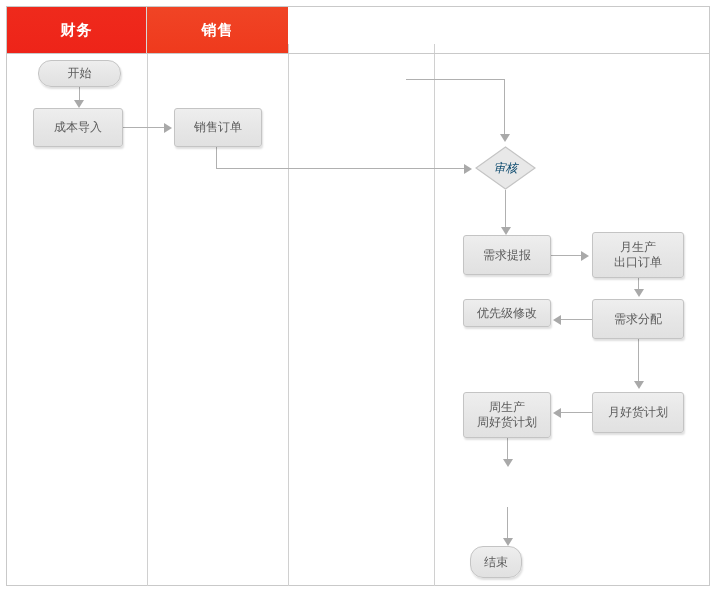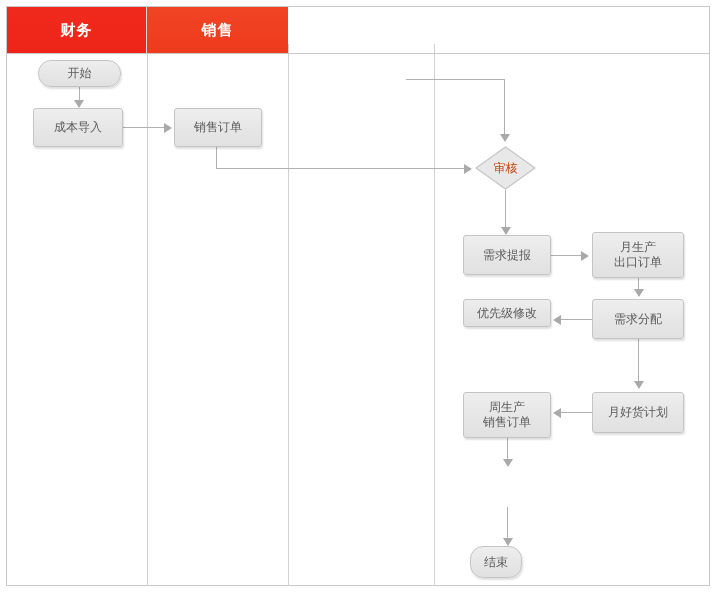--- a/index.html
+++ b/index.html
@@ -84,22 +84,23 @@
     box-shadow:none;
   }
   .decision .dia-shape{
     position:absolute;
     left:0; top:0;
     width:100%; height:100%;
   }
   .decision .dia-label{
     position:relative;
     z-index:2;
-    color:#c2410c;
+    color:#0c4a6e;
     font-size:12px;
+    font-style:italic;
   }
 
   
   .conn{
     position:absolute;
     background:#b0b0b0;
   }
   .conn.h{height:1px;}
   .conn.v{width:1px;}
 
@@ -213,21 +214,21 @@
   <div class="node" style="left:463px;top:299px;width:88px;height:28px;">
     <span>优先级修改</span>
   </div>
 
   <div class="node" style="left:592px;top:299px;width:92px;height:40px;">
     <span>需求分配</span>
   </div>
 
   <div class="node" style="left:463px;top:392px;width:88px;height:46px;">
     <span>周生产
-销售订单</span>
+周好货计划</span>
   </div>
 
   <div class="node" style="left:592px;top:392px;width:92px;height:41px;">
     <span>月好货计划</span>
   </div>
 
 
   <div class="node terminator" style="left:470px;top:546px;width:52px;height:32px;">
     <span>结束</span>
   </div>

